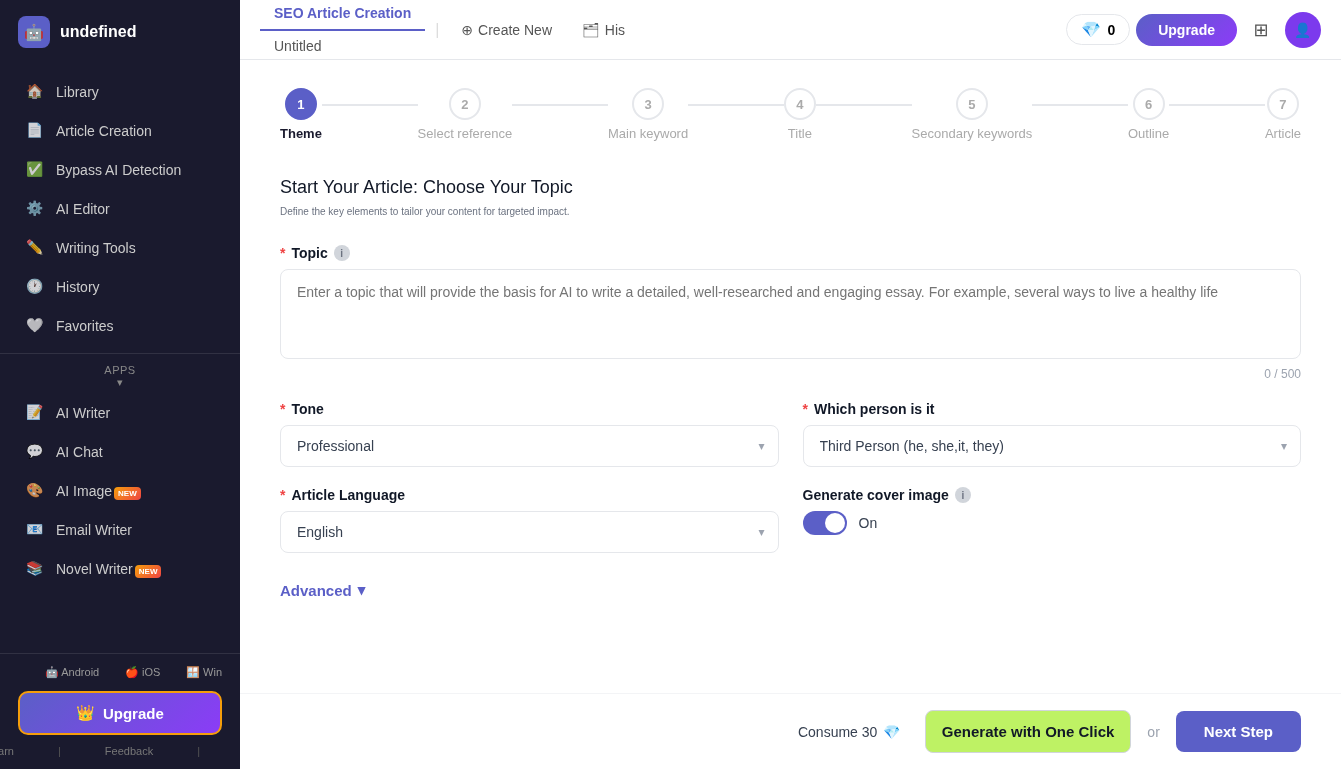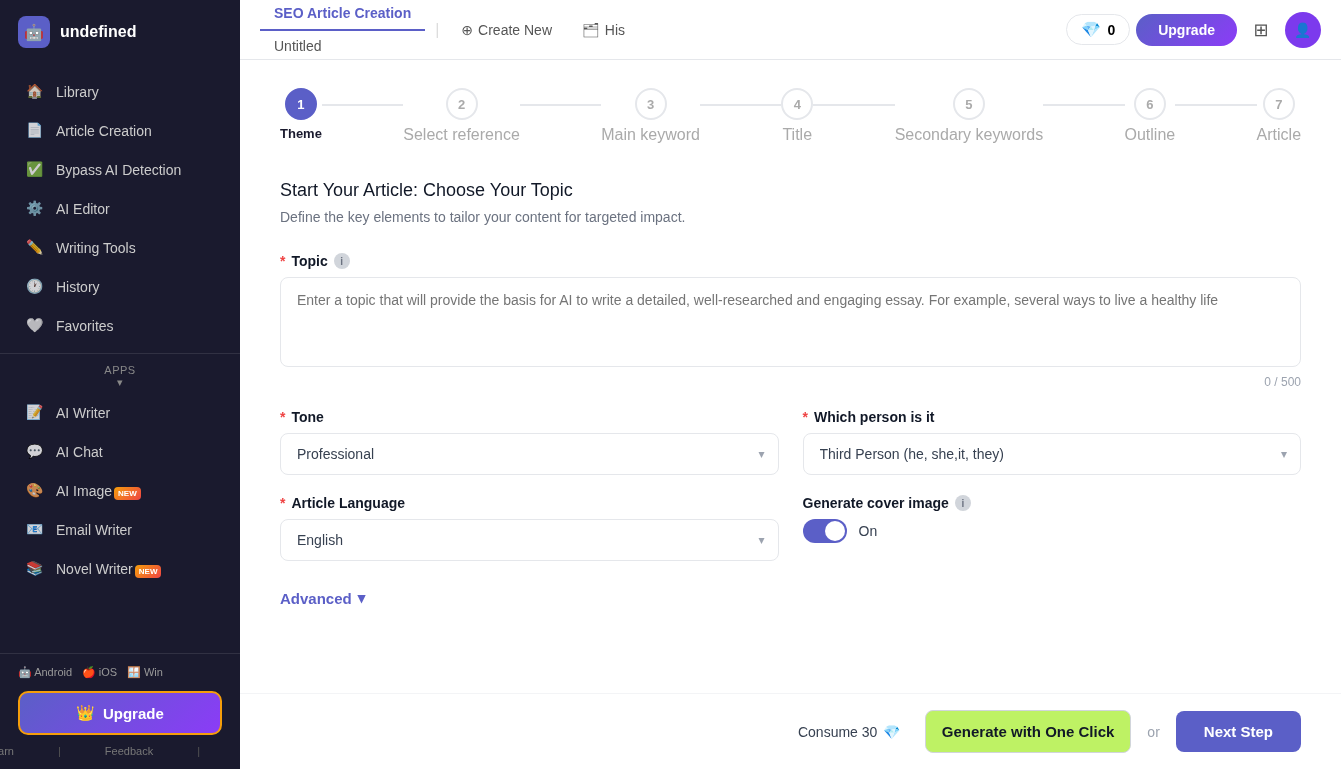--- a/index.html
+++ b/index.html
@@ -58,25 +58,26 @@
       flex-direction: column;
     }
     .apps-section { border-top: 1px solid rgba(255,255,255,0.1); margin-top: 8px; }
 
     .sidebar-footer {
       padding: 12px 18px;
       border-top: 1px solid rgba(255,255,255,0.1);
     }
     .platform-links {
       display: flex;
-      gap: 10px;
+      gap: 26px;
       font-size: 11px;
       color: #999;
       margin-bottom: 12px;
       flex-wrap: wrap;
+      justify-content: flex-end;
     }
     .platform-links span { display: flex; align-items: center; gap: 4px; cursor: pointer; }
     .upgrade-btn {
       width: 100%;
       background: linear-gradient(135deg, #5b5fc7, #8b3cf7);
       border: 2px solid #f59e0b;
       border-radius: 10px;
       color: #fff;
       font-size: 15px;
       font-weight: 700;
@@ -219,37 +220,37 @@
       color: #aaa;
       background: #fff;
       z-index: 1;
     }
     .step-circle.active {
       background: #5b5fc7;
       border-color: #5b5fc7;
       color: #fff;
     }
     .step-label {
-      font-size: 16px;
+      font-size: 13px;
       color: #aaa;
       margin-top: 6px;
       text-align: center;
       white-space: nowrap;
     }
     .step-label.active { color: #1a1a2e; font-weight: 700; font-size: 13px; }
 
     
     .form-title {
       font-size: 18px;
       font-weight: 400;
       color: #111827;
       margin-bottom: 8px;
     }
     .form-subtitle {
-      font-size: 14px;
+      font-size: 10px;
       color: #6b7280;
       margin-bottom: 28px;
     }
     .form-label {
       font-size: 14px;
       font-weight: 600;
       color: #111827;
       margin-bottom: 8px;
       display: flex;
       align-items: center;

